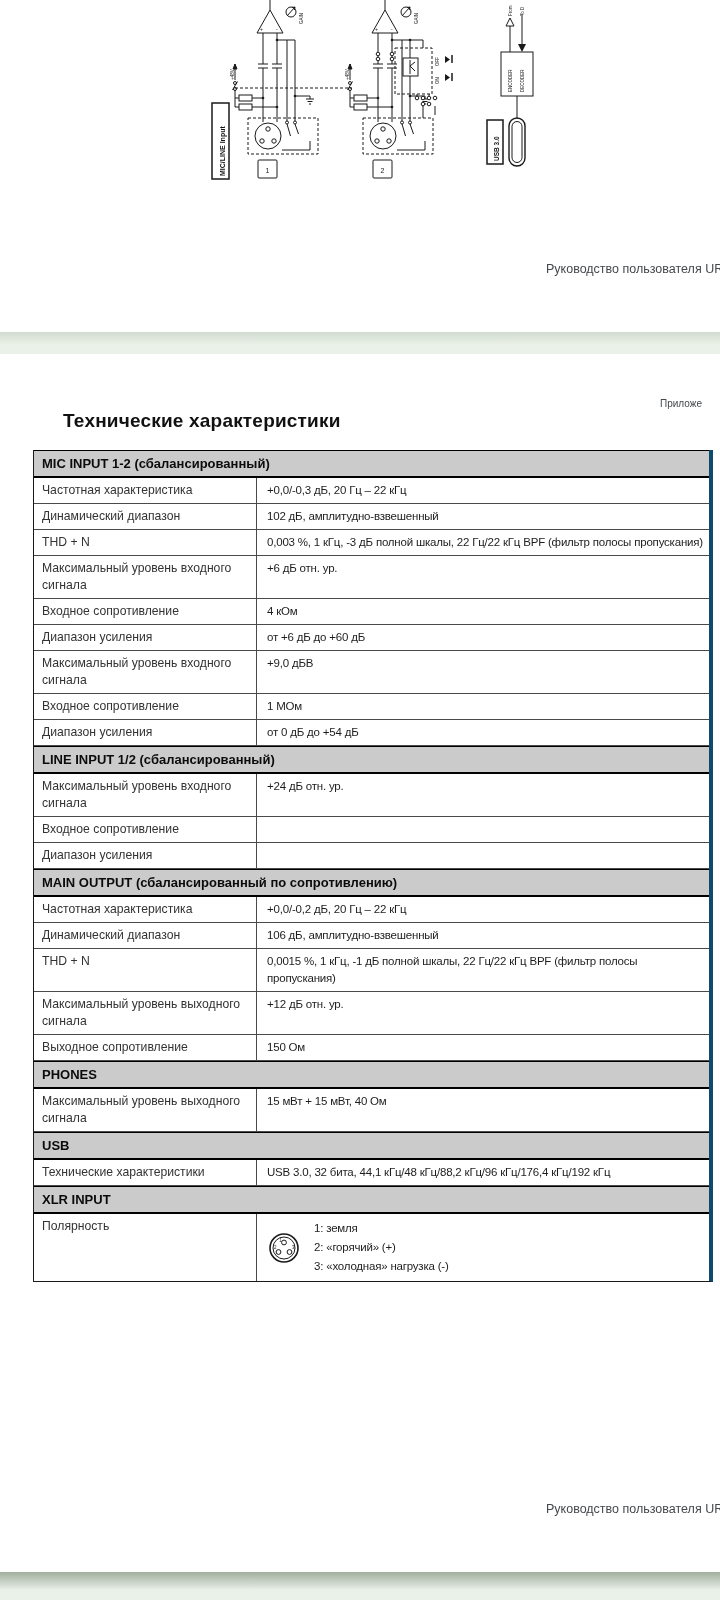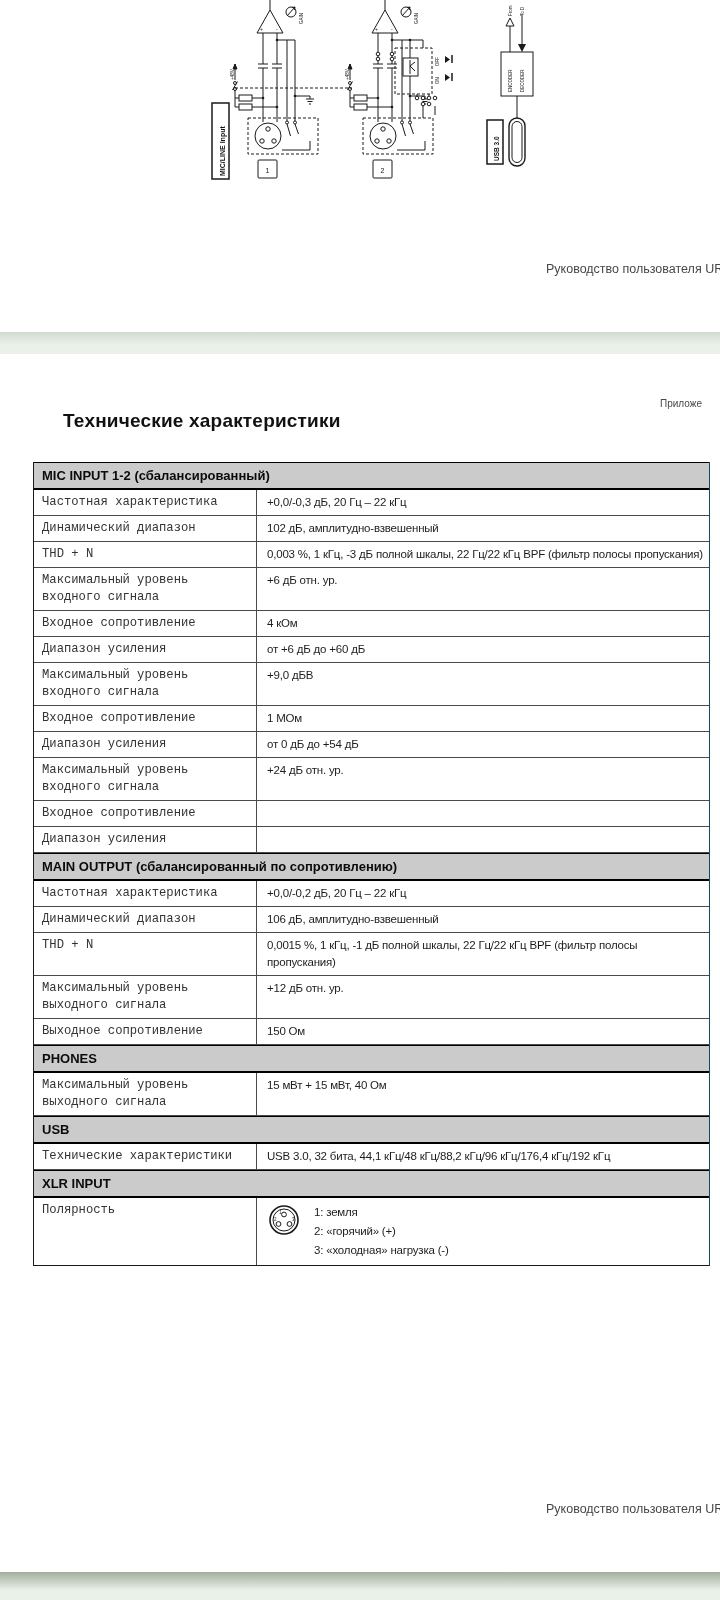--- a/index.html
+++ b/index.html
@@ -15,36 +15,36 @@
   .sep2{top:1572px;height:28px;background:linear-gradient(var(--band2a,#a2ae9e),var(--band2b,#e7efe6) 65%,var(--band2b,#e7efe6))}
   .footer{position:absolute;left:546px;white-space:nowrap;font-size:12.5px;color:var(--meta,#44484c)}
   .f1{top:262px}
   .f2{top:1148px}
   .hdr{position:absolute;left:660px;top:44px;white-space:nowrap;font-size:10px;color:var(--meta,#44484c)}
   .title{position:absolute;left:63px;top:56px;margin:0;font-size:19px;font-weight:bold;color:#111;letter-spacing:.2px}
   
   .diagram{position:absolute;left:205px;top:0}
   
   .spec-table{
-    position:absolute;left:33px;top:108px;width:675px;
-    border-left:1px solid var(--line,#1a1a1a);border-right:1px solid #0c4a6e;
+    position:absolute;left:33px;top:96px;width:675px;
+    border-left:1px solid var(--line,#1a1a1a);border-right:4px solid #0c4a6e;
     border-bottom:1px solid var(--line,#1a1a1a);
   }
   .t-sec{
     background:var(--secbg,#cbcbcb);color:#0b0b0b;font-weight:bold;font-size:13px;
     padding:4px 8px;border-top:1px solid #000;border-bottom:2px solid #000;line-height:17px;
   }
   .t-row{display:flex;border-bottom:1px solid #4a4a4a}
   .t-row:last-child{border-bottom:none}
   .t-label{
     width:206px;flex:0 0 206px;padding:4px 8px;border-right:1px solid #4a4a4a;
-    font-size:12.2px;line-height:17px;color:#333;font-family:Liberation Mono, monospace;
+    font-size:12.2px;line-height:17px;color:#333;
   }
   .t-value{flex:1;padding:4px 4px 4px 10px;font-size:11.5px;letter-spacing:-.2px;line-height:17px;color:#1d1d1d}
-  .t-xlr{display:flex;gap:13px;padding-top:5px;padding-bottom:5px}
+  .t-xlr{display:flex;align-items:center;gap:13px;padding-top:5px;padding-bottom:5px}
   .t-lines div{line-height:19px}
   .xlr-ic{display:inline-block;width:34px;height:34px;flex:0 0 34px}
 </style>
 </head>
 <body>
 
 <section class="page page1">
   <svg class="diagram" width="330" height="185" viewBox="0 0 330 185" font-family="Liberation Sans, sans-serif">
     <defs>
       <g id="chan">
@@ -196,20 +196,21 @@
         <div class="t-value">+9,0 дБВ</div>
       </div>
       <div class="t-row">
         <div class="t-label">Входное сопротивление</div>
         <div class="t-value">1 МОм</div>
       </div>
       <div class="t-row">
         <div class="t-label">Диапазон усиления</div>
         <div class="t-value">от 0 дБ до +54 дБ</div>
       </div>
+      <div class="t-sec">LINE INPUT 1/2 (сбалансированный)</div>
       <div class="t-row">
         <div class="t-label">Максимальный уровень входного сигнала</div>
         <div class="t-value">+24 дБ отн. ур.</div>
       </div>
       <div class="t-row">
         <div class="t-label">Входное сопротивление</div>
       </div>
       <div class="t-row">
         <div class="t-label">Диапазон усиления</div>
       </div>

